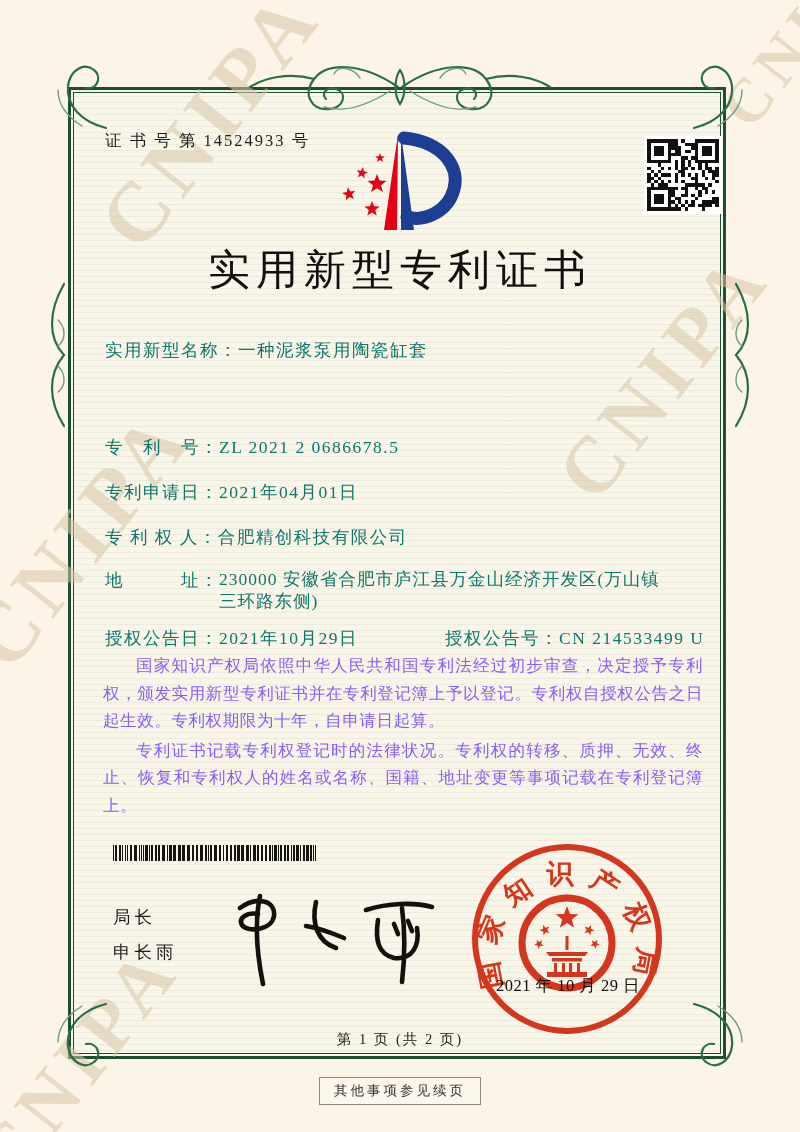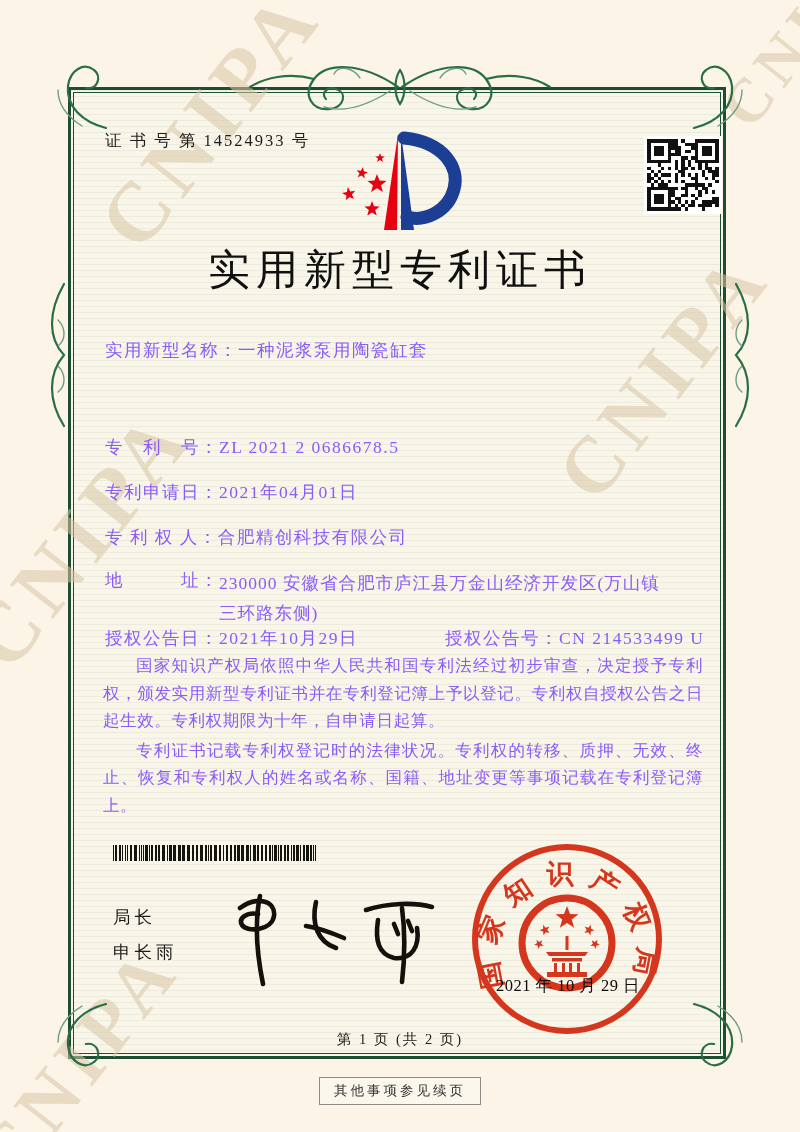--- a/index.html
+++ b/index.html
@@ -32,24 +32,24 @@
   .orn path.lt{stroke:#6f9e7f; stroke-width:1.4;}
   
   .content{position:absolute; inset:0; z-index:5;}
   .cert-no{position:absolute; left:105px; top:130px; font-size:16.5px; letter-spacing:2px; color:#1e1e1e;}
   .logo{position:absolute; left:330px; top:126px; width:148px; height:116px;}
   .qr{position:absolute; left:644px; top:136px; width:78px; height:78px; background:#fff;}
   .title{
     position:absolute; left:0; right:0; top:242px; text-align:center;
     font-size:42px; font-weight:400; letter-spacing:6px; color:#101010;
   }
-  .row{position:absolute; left:105px; font-size:17.5px; letter-spacing:1.5px; color:#8b5cf6; white-space:nowrap;}
+  .row{position:absolute; left:105px; font-size:17.5px; letter-spacing:1.5px; color:#0f766e; white-space:nowrap;}
   .row .lbl{display:inline-block;}
   .row-addr{display:flex; white-space:normal;}
-  .row-addr .val{width:452px; line-height:30px; letter-spacing:1px;}
+  .row-addr .val{width:452px; line-height:22px; letter-spacing:1px;}
   .grant-right{position:absolute; left:340px; top:0;}
   .paras{position:absolute; left:103px; top:652px; width:600px;}
   .paras p{
     margin:0 0 2px 0; font-size:16.5px; line-height:27.5px;
     text-indent:2em; letter-spacing:0.6px; color:#8b5cf6; text-align:justify;
   }
   .barcode{position:absolute; left:113px; top:845px; width:208px; height:16px;}
   .barcode i{position:absolute; top:0; bottom:0; background:#15150f;}
   .director{position:absolute; left:113px; font-size:17.5px; letter-spacing:4px; color:#1c1c1c;}
   .sig{position:absolute; left:216px; top:886px; width:232px; height:102px;}

